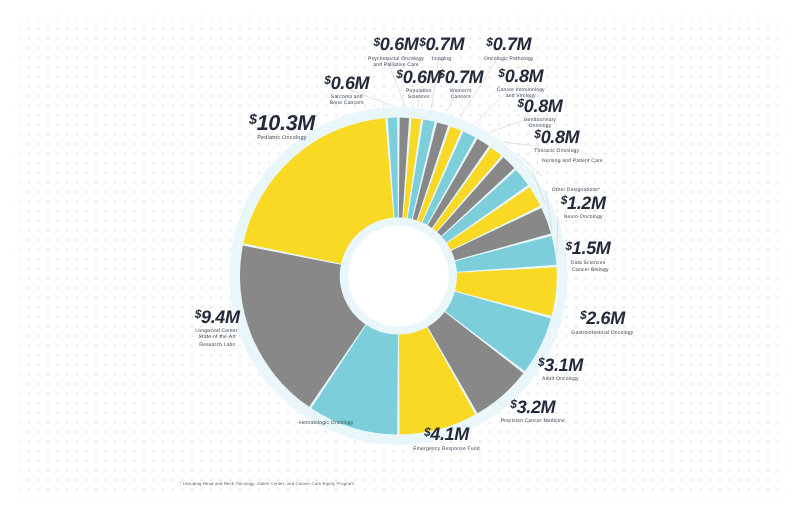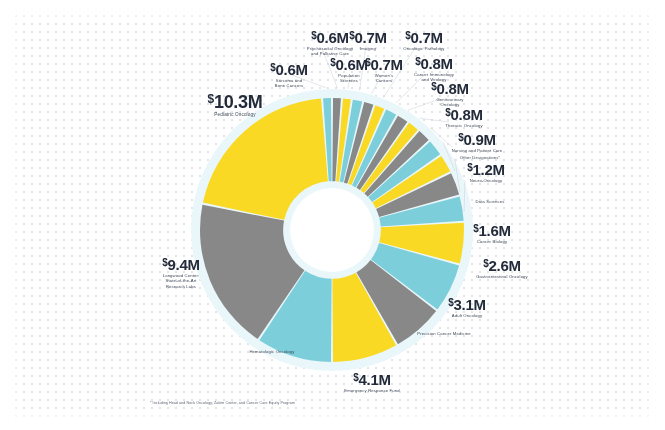--- a/index.html
+++ b/index.html
@@ -26,20 +26,21 @@
 
   svg#chart{position:absolute;left:0;top:0;width:665px;height:430px;}
 
   .lbl{position:absolute;color:#232b3a;}
   .lbl .amt{
     font-weight:bold;
     font-size:15px;
     line-height:15px;
     letter-spacing:-0.3px;
     white-space:nowrap;
+    font-style:italic;
   }
   .lbl .amt .cur{font-size:10px;vertical-align:4px;font-weight:bold;}
   .lbl .nm{
     font-size:4.2px;
     line-height:5.4px;
     color:#3b4454;
     letter-spacing:0.15px;
     white-space:pre-line;
     margin-top:1px;
   }
@@ -136,49 +137,49 @@
       <div class="lbl ctr" style="left: 414px; top: 79px; width: 72px;">
         <div class="amt"><span class="cur">$</span>0.8M</div>
         <div class="nm">Genitourinary
 Oncology</div>
       </div>
       <div class="lbl ctr" style="left: 426px; top: 105px; width: 76px;">
         <div class="amt"><span class="cur">$</span>0.8M</div>
         <div class="nm">Thoracic Oncology</div>
       </div>
       <div class="lbl ctr" style="left: 432px; top: 130px; width: 90px;">
-        <div class="amt"><span class="cur">$</span>0.9M</div>
         <div class="nm">Nursing and Patient Care</div>
       </div>
       <div class="lbl ctr" style="left: 438px; top: 154px; width: 84px;">
         <div class="nm">Other Designations*</div>
       </div>
       <div class="lbl ctr" style="left: 444px; top: 160px; width: 84px;">
         <div class="amt"><span class="cur">$</span>1.2M</div>
         <div class="nm">Neuro-Oncology</div>
       </div>
       <div class="lbl ctr" style="left: 448px; top: 198px; width: 84px;">
+        <div class="amt"><span class="cur">$</span>1.5M</div>
         <div class="nm">Data Sciences</div>
       </div>
       <div class="lbl ctr" style="left: 450px; top: 221px; width: 84px;">
-        <div class="amt"><span class="cur">$</span>1.6M</div>
         <div class="nm">Cancer Biology</div>
       </div>
       <div class="lbl ctr" style="left: 450px; top: 256px; width: 104px;">
         <div class="amt"><span class="cur">$</span>2.6M</div>
         <div class="nm">Gastrointestinal Oncology</div>
       </div>
       <div class="lbl ctr" style="left: 424px; top: 295px; width: 86px;">
         <div class="amt"><span class="cur">$</span>3.1M</div>
         <div class="nm">Adult Oncology</div>
       </div>
       <div class="lbl ctr" style="left: 392px; top: 330px; width: 104px;">
+        <div class="amt"><span class="cur">$</span>3.2M</div>
         <div class="nm">Precision Cancer Medicine</div>
       </div>
-      <div class="lbl ctr" style="left: 320px; top: 370px; width: 104px;">
+      <div class="lbl ctr" style="left: 320px; top: 353px; width: 104px;">
         <div class="amt"><span class="cur">$</span>4.1M</div>
         <div class="nm">Emergency Response Fund</div>
       </div>
       <div class="lbl ctr" style="left: 226px; top: 348px; width: 92px;">
         <div class="nm">Hematologic Oncology</div>
       </div>
       <div class="lbl ctr" style="left: 140px; top: 255px; width: 82px; text-align: center;">
         <div class="amt"><span class="cur">$</span>9.4M</div>
         <div class="nm">Longwood Center:
 State-of-the-Art

